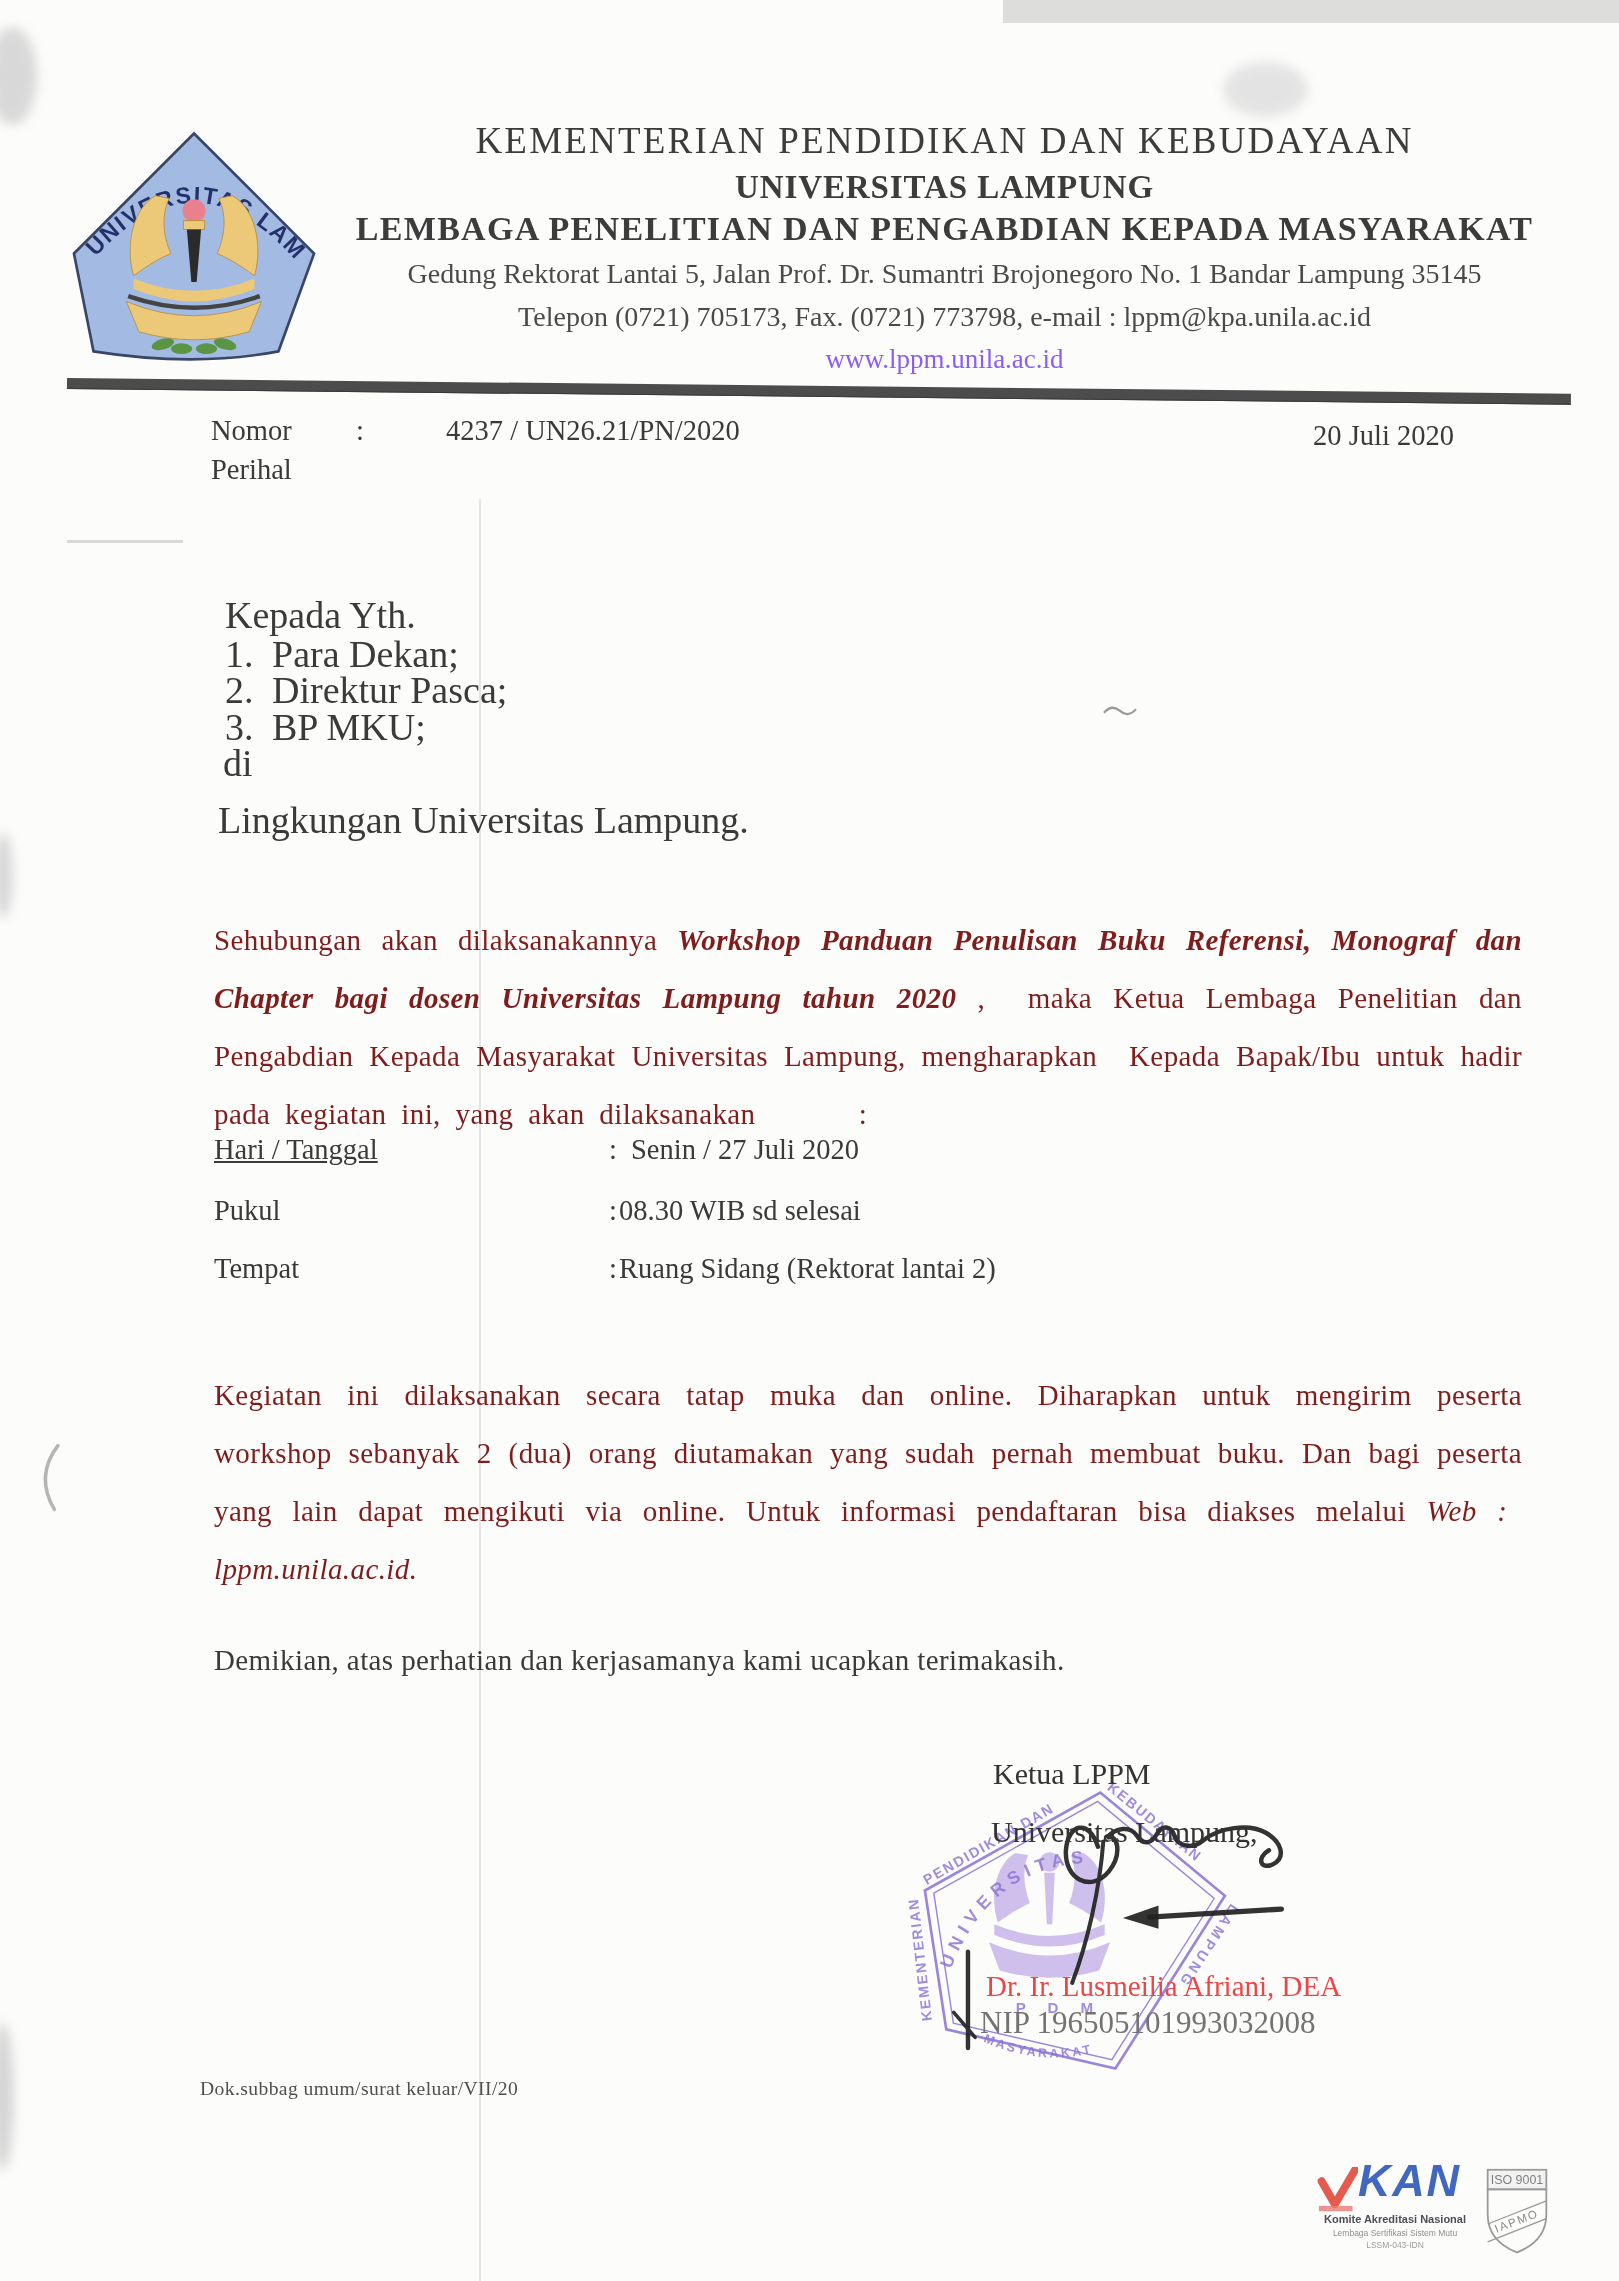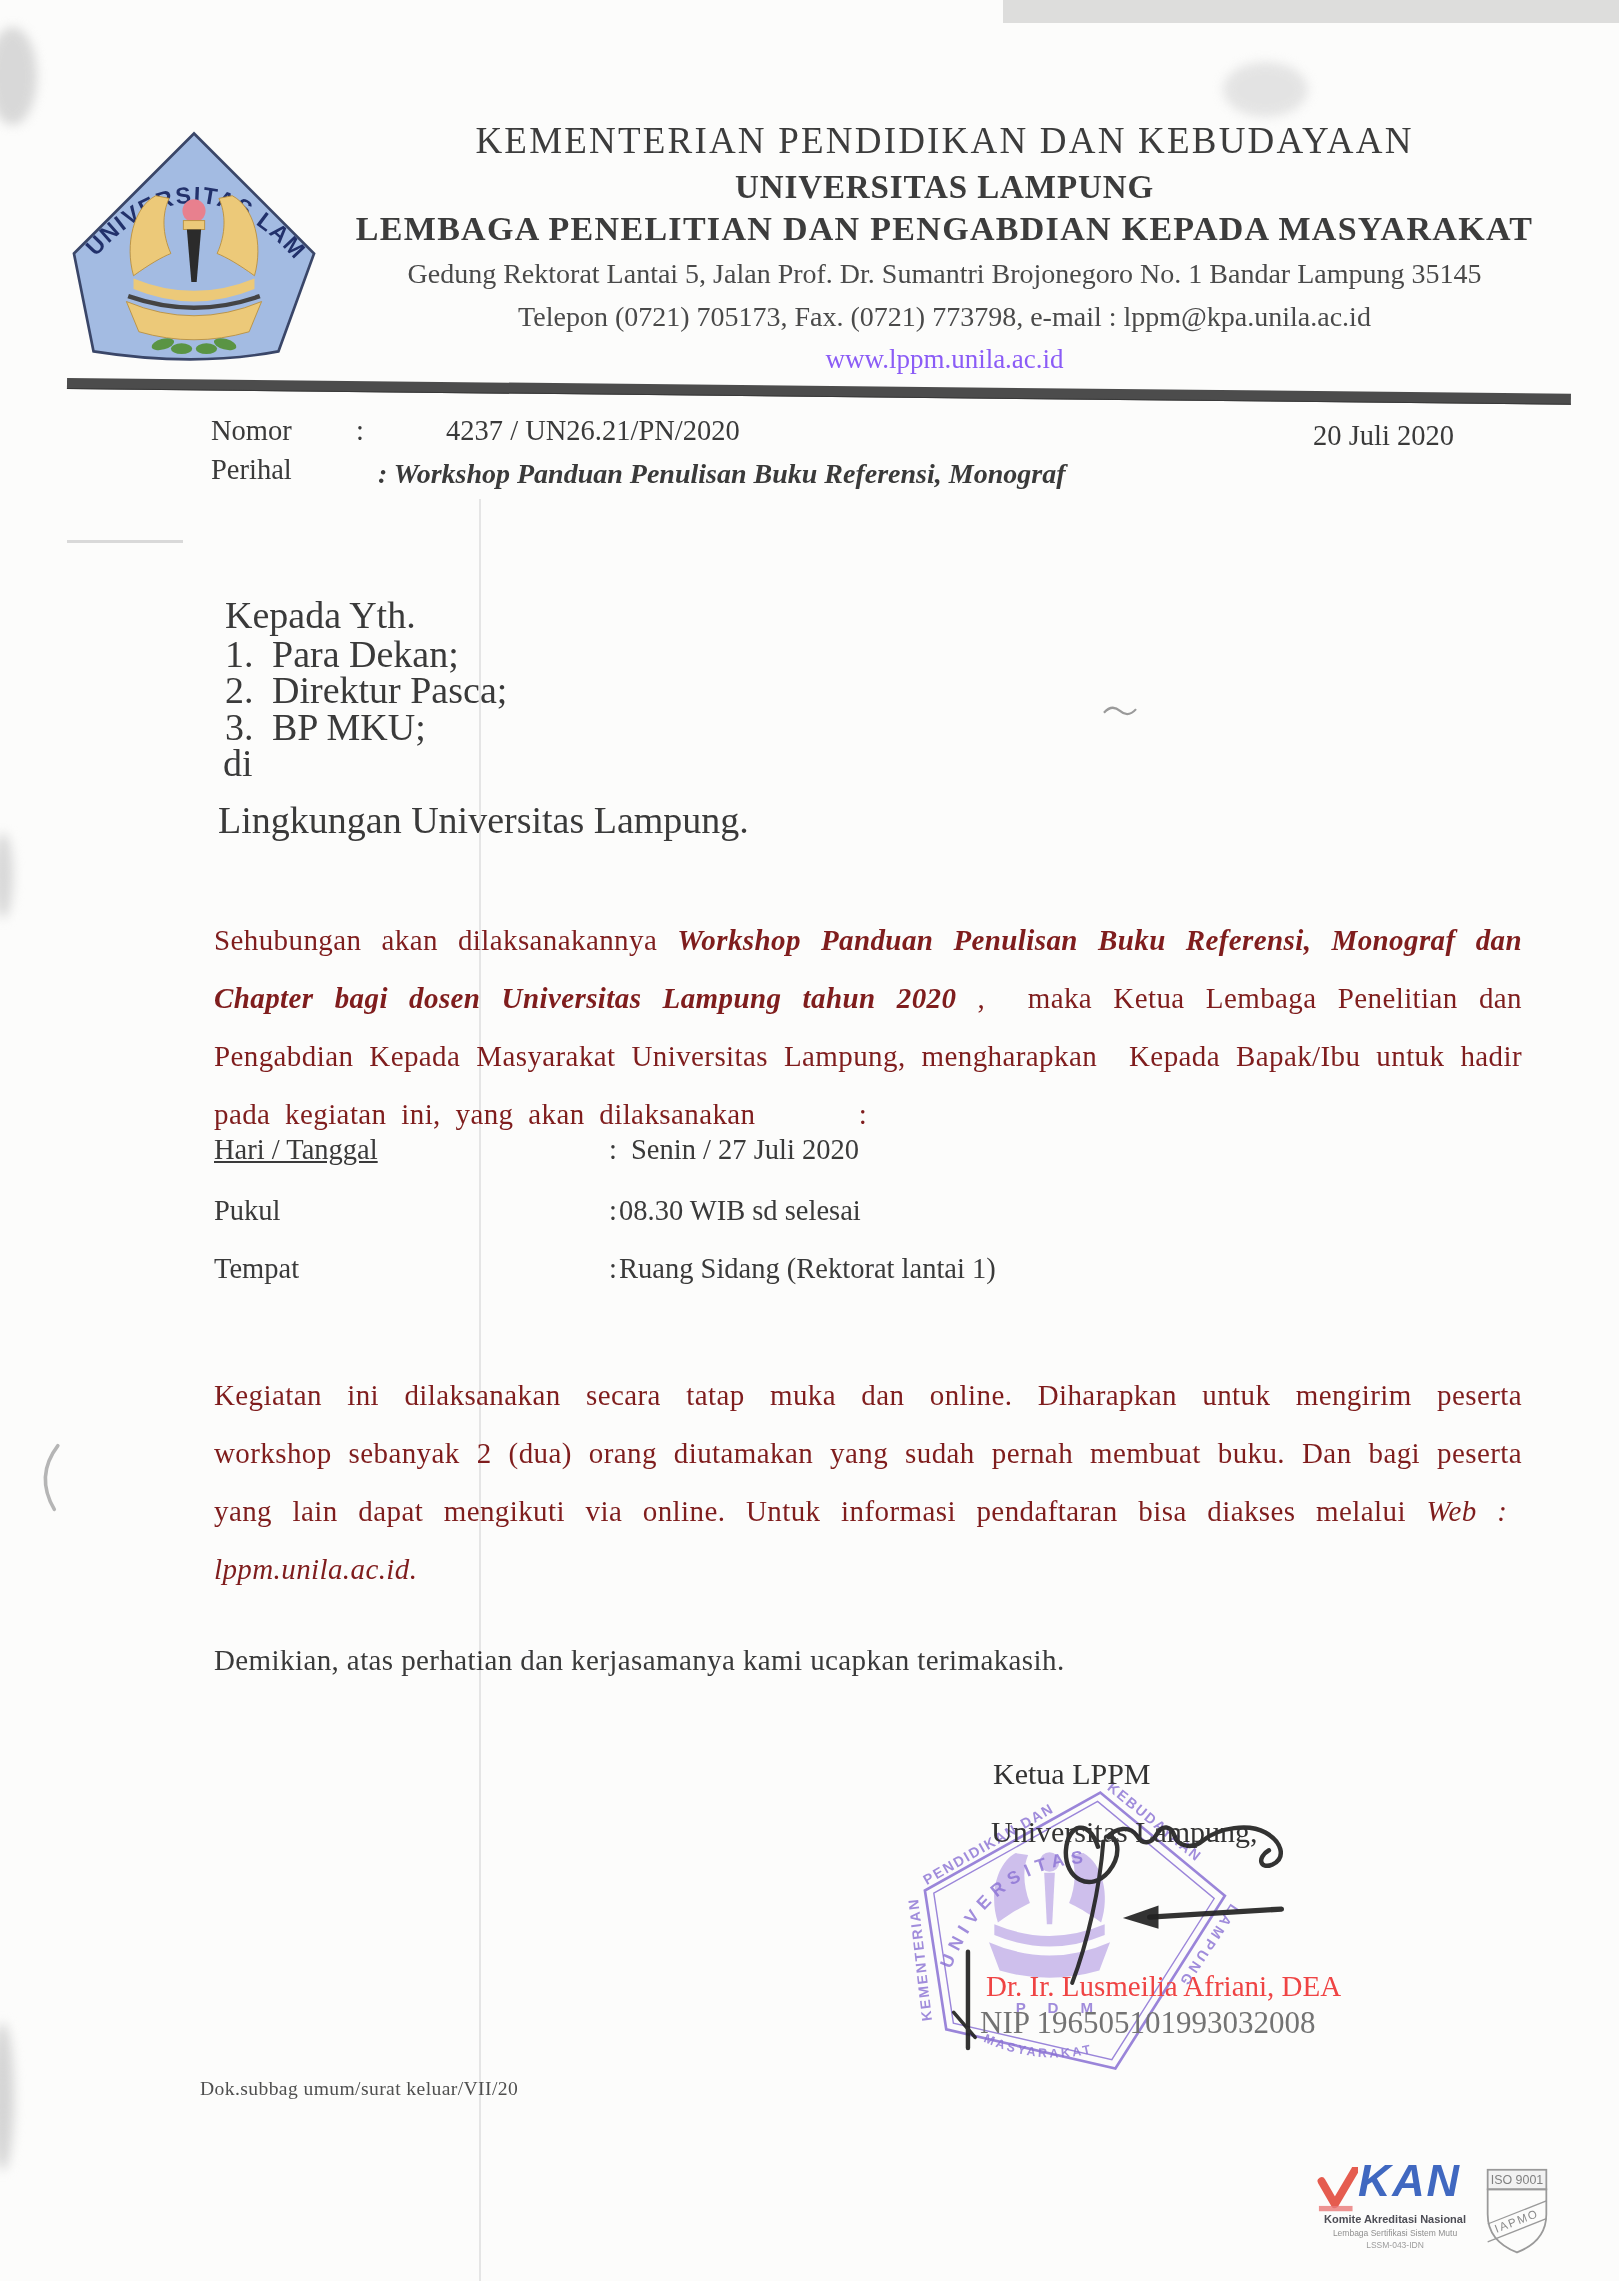--- a/index.html
+++ b/index.html
@@ -92,21 +92,20 @@
   <div class="hline h-tel">Telepon (0721) 705173, Fax. (0721) 773798, e-mail : lppm@kpa.unila.ac.id</div>
   <div class="hline h-web">www.lppm.unila.ac.id</div>
   <div class="rule"></div>
 
   <span class="abs meta" style="left:211px;top:415px;">Nomor</span>
   <span class="abs meta" style="left:356px;top:415px;">:</span>
   <span class="abs meta" style="left:446px;top:415px;">4237 / UN26.21/PN/2020</span>
   <span class="abs meta" style="left:1313px;top:420px;">20 Juli 2020</span>
   <span class="abs meta" style="left:211px;top:454px;">Perihal</span>
   <div class="abs perihal-val" style="left:378px;top:454px;">
-    <div>: Workshop Panduan Penulisan Buku Referensi, Monograf</div>
   </div>
 
   <span class="abs rcp" style="left:225px;top:593px;">Kepada Yth.</span>
   <span class="abs rcp" style="left:225px;top:632px;">1.</span>
   <span class="abs rcp" style="left:272px;top:632px;">Para Dekan;</span>
   <span class="abs rcp" style="left:225px;top:668px;">2.</span>
   <span class="abs rcp" style="left:272px;top:668px;">Direktur Pasca;</span>
   <span class="abs rcp" style="left:225px;top:705px;">3.</span>
   <span class="abs rcp" style="left:272px;top:705px;">BP MKU;</span>
   <span class="abs rcp" style="left:223px;top:741px;">di</span>
@@ -118,21 +117,21 @@
 
   <div class="abs" style="left:214px;top:1134px;width:1069px;height:178px;">
     <span class="detail-label" style="top:0;text-decoration:underline;">Hari / Tanggal</span>
     <span class="detail-colon" style="top:0;">:</span>
     <span class="detail-value" style="top:0;">Senin / 27 Juli 2020</span>
     <span class="detail-label" style="top:61px;">Pukul</span>
     <span class="detail-colon" style="top:61px;">:</span>
     <span class="detail-value" style="top:61px;left:405px;">08.30 WIB sd selesai</span>
     <span class="detail-label" style="top:119px;">Tempat</span>
     <span class="detail-colon" style="top:119px;">:</span>
-    <span class="detail-value" style="top:119px;left:405px;">Ruang Sidang (Rektorat lantai 1)</span>
+    <span class="detail-value" style="top:119px;left:405px;">Ruang Sidang (Rektorat lantai 2)</span>
   </div>
 
   <div class="para" style="top:1366px;">
     <span>Kegiatan ini dilaksanakan secara tatap muka dan online. Diharapkan untuk mengirim peserta workshop sebanyak 2 (dua) orang diutamakan yang sudah pernah membuat buku. Dan bagi peserta yang lain dapat mengikuti via online. Untuk informasi pendaftaran bisa diakses melalui </span><span class="it">Web :&nbsp; lppm.unila.ac.id.</span>
   </div>
 
   <div class="abs" style="left:214px;top:1644px;font-size:29px;letter-spacing:0.4px;white-space:nowrap;">Demikian, atas perhatian dan kerjasamanya kami ucapkan terimakasih.</div>
 
   <svg class="abs" style="left:904px;top:1773px;" width="348" height="316" viewBox="1015 1990 390 355">
     <g opacity="0.85">

